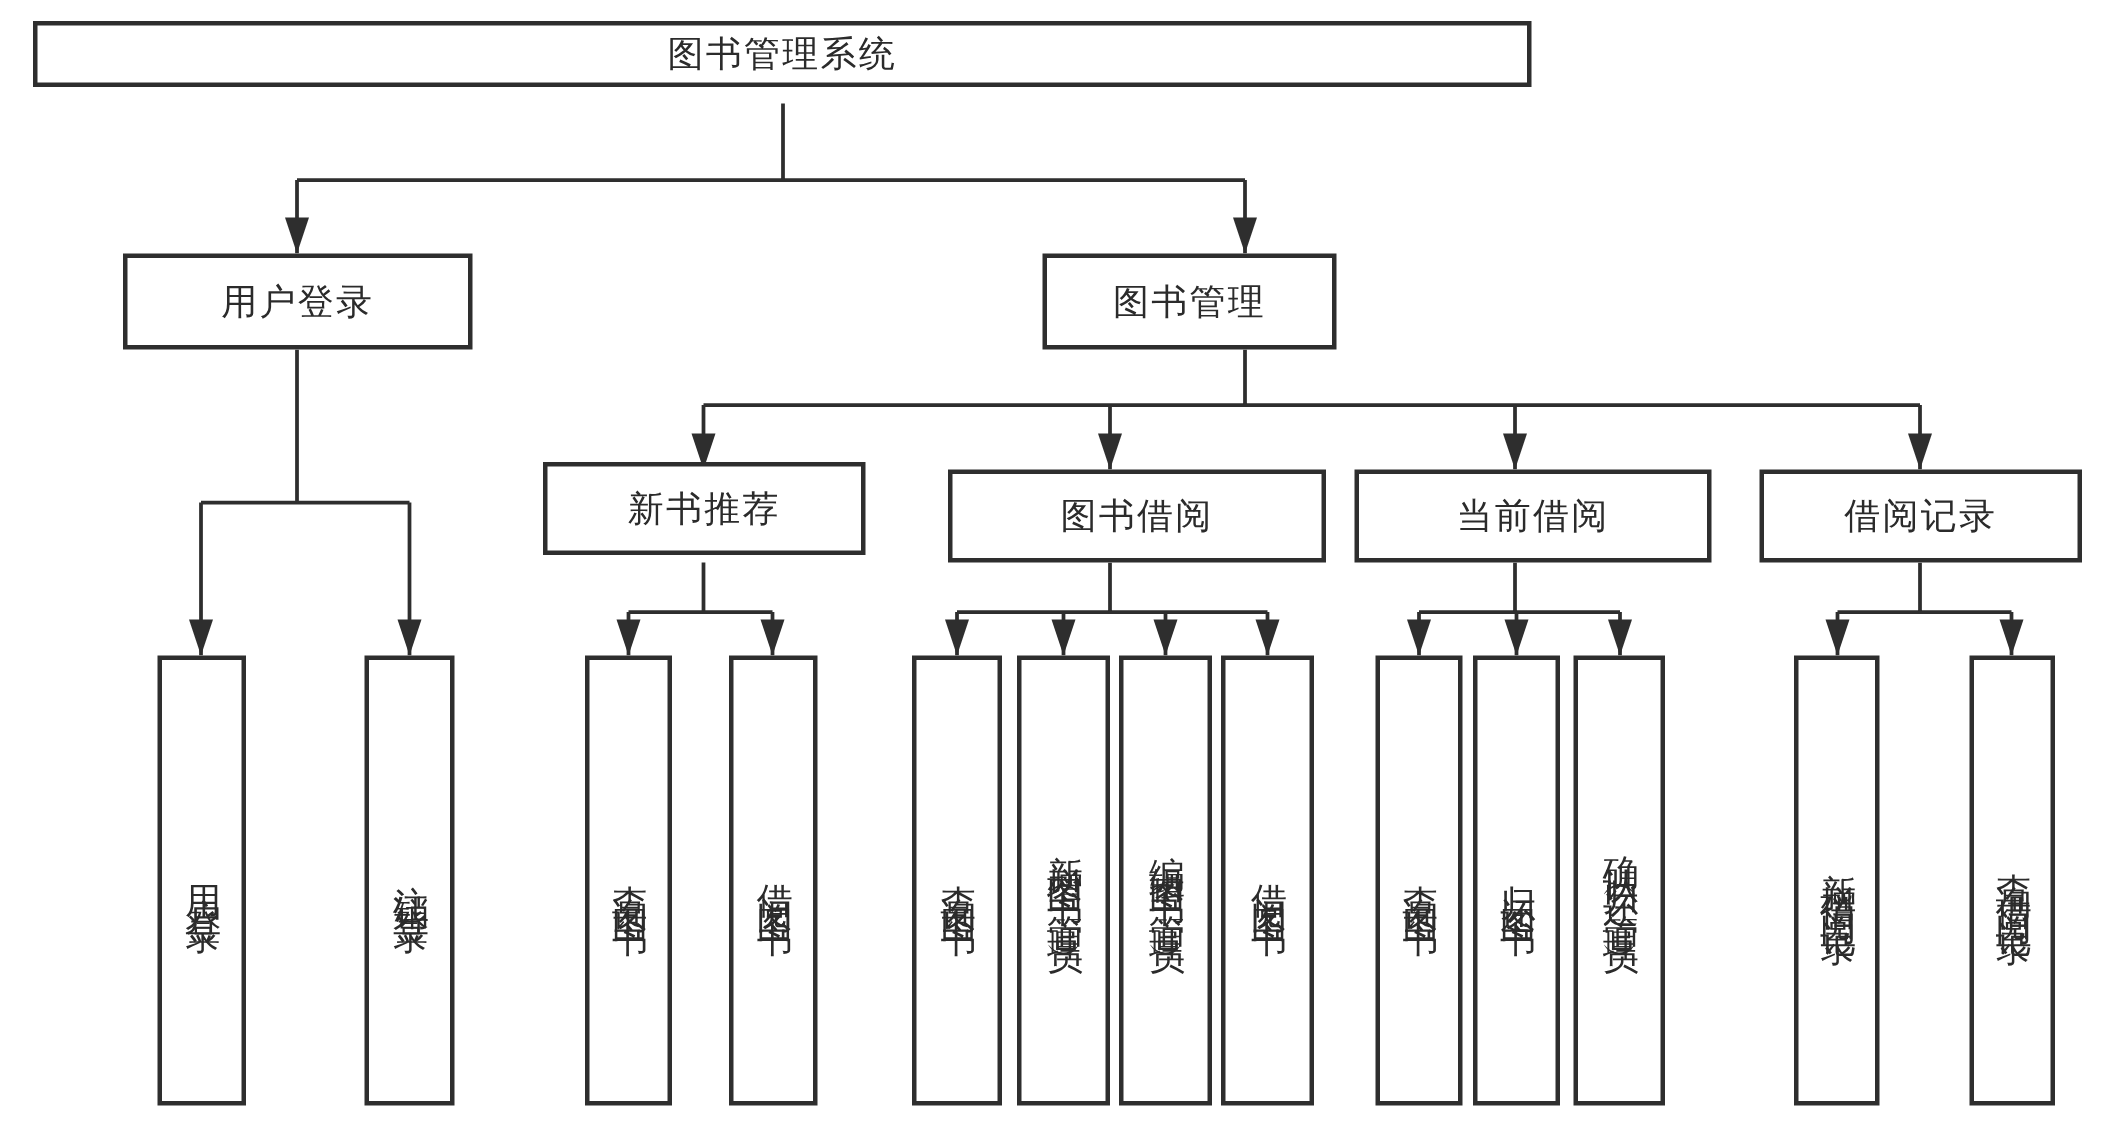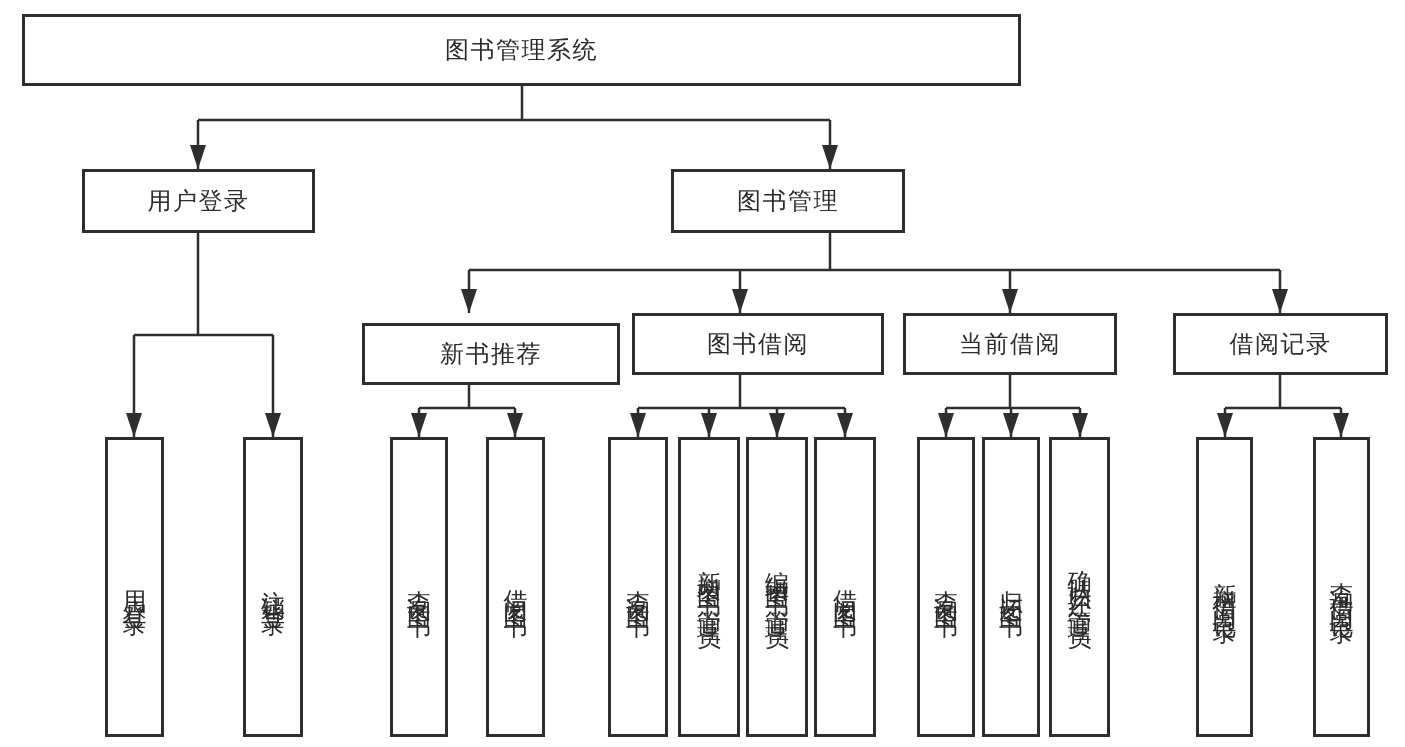--- a/index.html
+++ b/index.html
@@ -91,38 +91,38 @@
       <polygon points="769,413 785,413 777,437"></polygon>
       <polygon points="837,413 853,413 845,437"></polygon>
       <polygon points="938,413 954,413 946,437"></polygon>
       <polygon points="1003,413 1019,413 1011,437"></polygon>
       <polygon points="1072,413 1088,413 1080,437"></polygon>
       <polygon points="1217,413 1233,413 1225,437"></polygon>
       <polygon points="1333,413 1349,413 1341,437"></polygon>
     </g>
   </svg>
 
-  <div class="box" style="left:22px; top:14px; width:999px; height:72px;">
+  <div class="box" style="left:22px; top:14px; width:999px; height:44px;">
     <span class="h-label">图书管理系统</span>
   </div>
 
   <div class="box" style="left:82px; top:169px; width:233px; height:64px;">
     <span class="h-label">用户登录</span>
   </div>
-  <div class="box" style="left:671px; top:169px; width:234px; height:64px;">
+  <div class="box" style="left:695px; top:169px; width:196px; height:64px;">
     <span class="h-label">图书管理</span>
   </div>
 
-  <div class="box" style="left:362px; top:323px; width:258px; height:62px;">
+  <div class="box" style="left:362px; top:308px; width:215px; height:62px;">
     <span class="h-label">新书推荐</span>
   </div>
   <div class="box" style="left:632px; top:313px; width:252px; height:62px;">
     <span class="h-label">图书借阅</span>
   </div>
-  <div class="box" style="left:903px; top:313px; width:214px; height:62px;">
+  <div class="box" style="left:903px; top:313px; width:238px; height:62px;">
     <span class="h-label">当前借阅</span>
   </div>
   <div class="box" style="left:1173px; top:313px; width:215px; height:62px;">
     <span class="h-label">借阅记录</span>
   </div>
 
   <div class="box" style="left:105px; top:437px; width:59px; height:300px;">
     <span class="v-label">用户登录</span>
   </div>
   <div class="box" style="left:243px; top:437px; width:60px; height:300px;">

